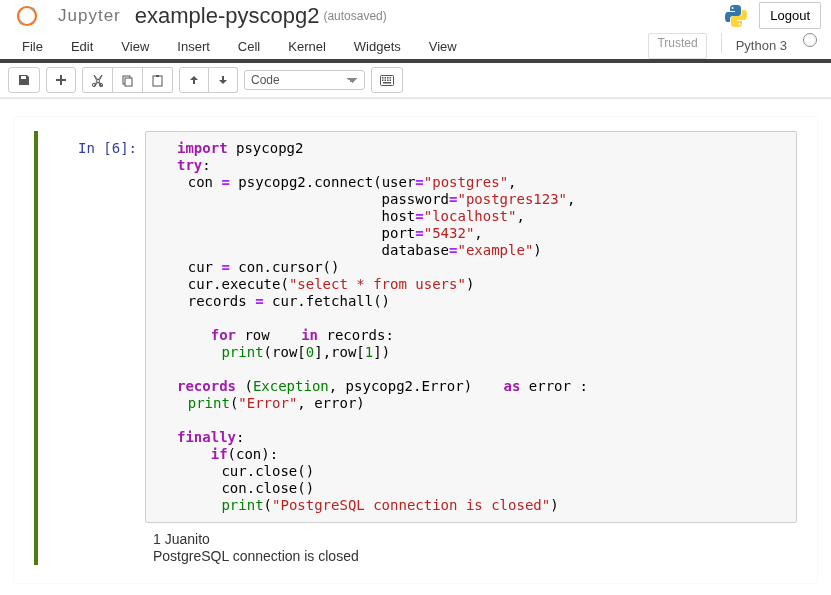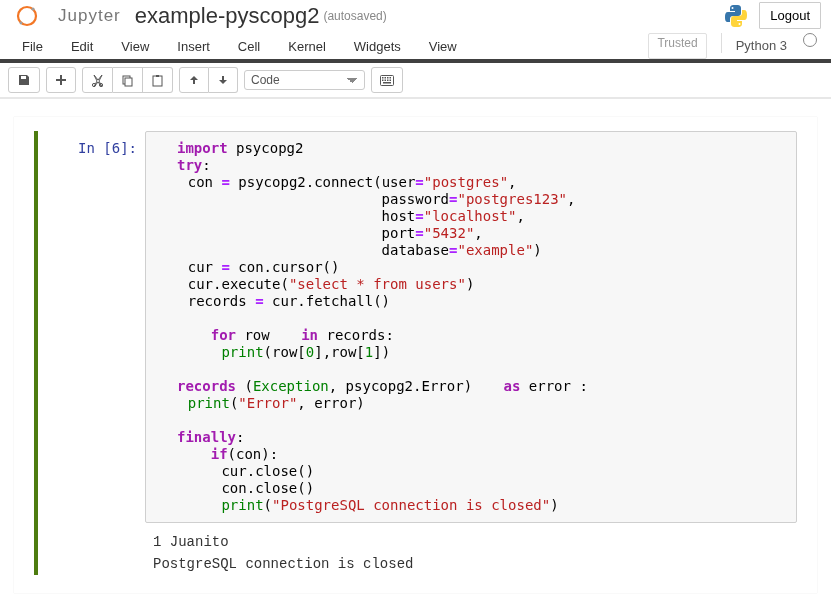--- a/index.html
+++ b/index.html
@@ -159,23 +159,23 @@
     padding: 8px 8px;
     font-family: "DejaVu Sans Mono", Menlo, Consolas, monospace;
     font-size: 14px;
     line-height: 17px;
     white-space: pre;
     overflow-x: auto;
   }
   .output-area {
     flex: 1;
     padding: 8px 8px 0 8px;
-    font-family: Liberation Mono, monospace;
+    font-family: Liberation Sans, sans-serif;
     font-size: 14px;
-    line-height: 22px;
+    line-height: 17px;
     white-space: pre;
   }
   .out-prompt { width: 96px; flex-shrink: 0; }
   
   
   .kw { color: #a21caf; font-weight: bold; margin-left: 23px; }
   .bi { color: #008000; }
   .op { color: #AA22FF; font-weight: bold; }
   .nm { color: #000; }
   .pn { color: #000; }

